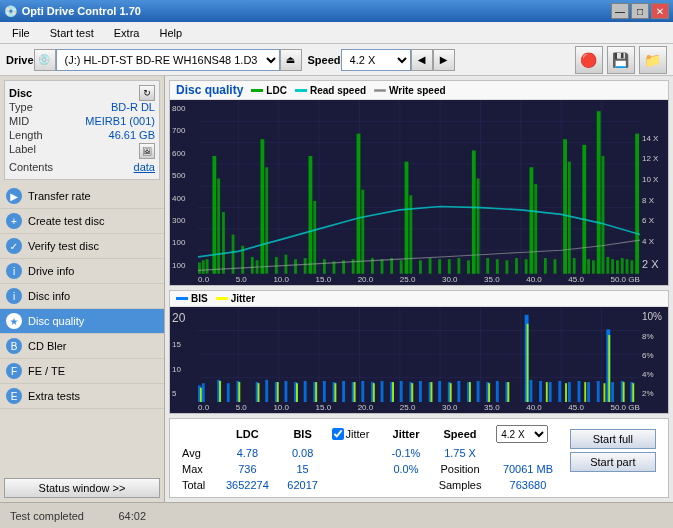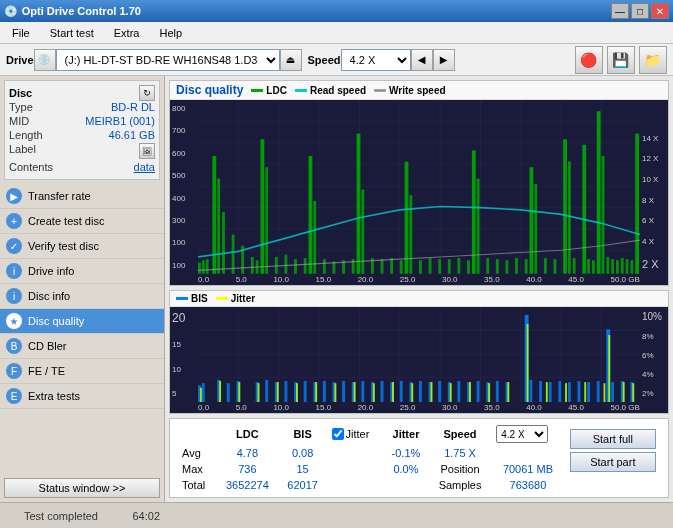--- a/index.html
+++ b/index.html
@@ -251,21 +251,21 @@
       white-space: nowrap;
     }
 
     
     .progress-bar-container {
       height: 26px;
       background: #d4d0c8;
       border-top: 1px solid #b0aca0;
       display: flex;
       align-items: center;
-      padding: 0 24px;
+      padding: 0 10px;
       gap: 6px;
     }
     .progress-label { font-size: 11px; color: #333; min-width: 90px; }
     .progress-bar-outer {
       flex: 1;
       height: 16px;
       background: #c0c0c0;
       border: 1px solid #808080;
       position: relative;
     }

